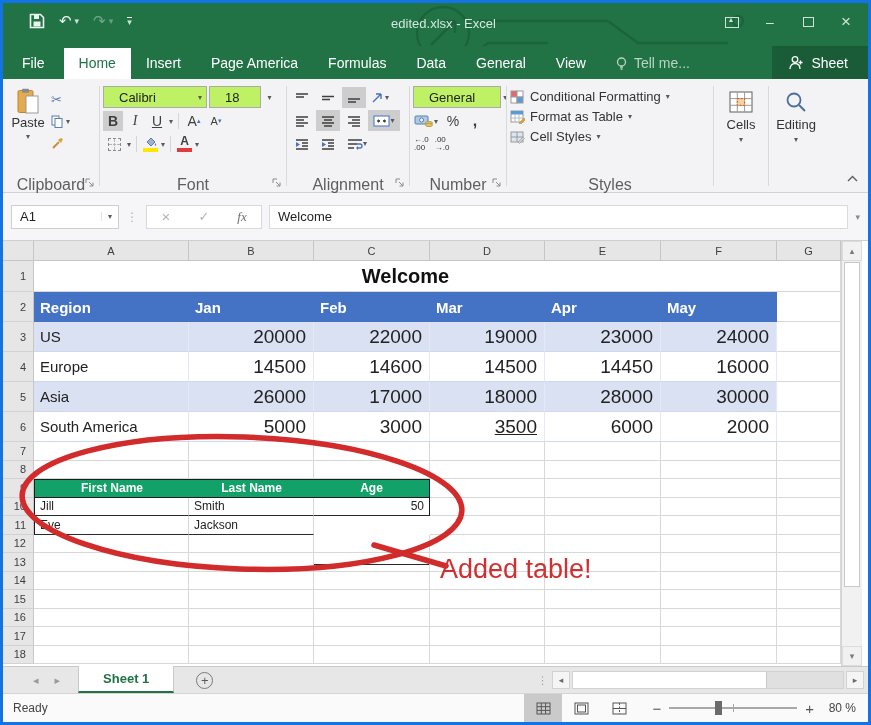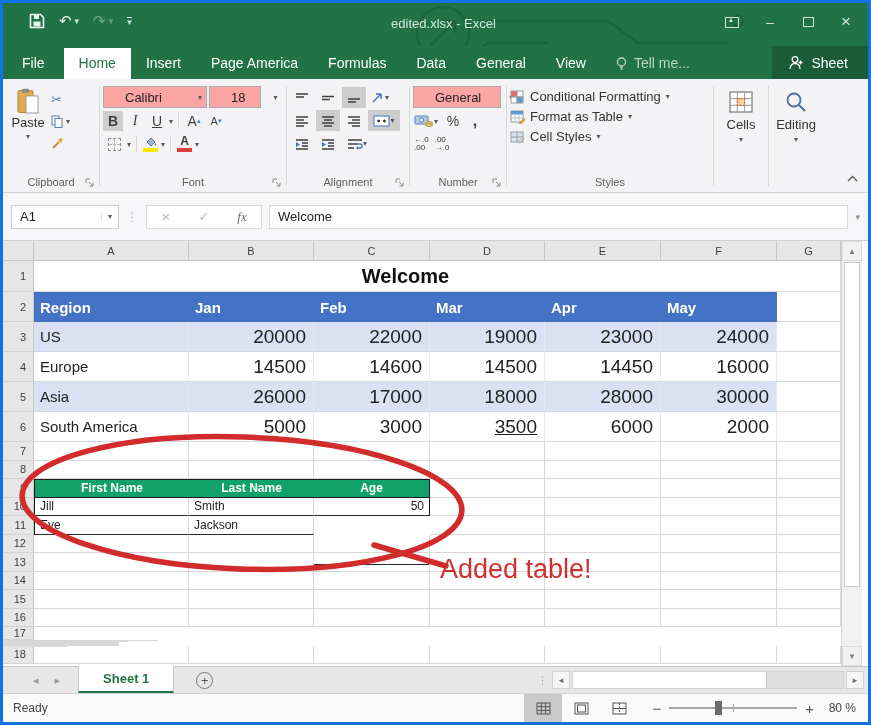--- a/index.html
+++ b/index.html
@@ -26,37 +26,37 @@
   .rtab.file { padding:7px 19px 8px; }
   .rtab.active { background:#fff; color:#217346; }
   .tellme { margin-left:14px; display:flex; align-items:center; gap:6px; padding-bottom:8px; color:#b9d4c4; font-size:14px; }
   .share { margin-left:auto; height:33px; background:#1a5c38; display:flex; align-items:center; gap:7px; padding:0 20px 0 16px; color:#fff; font-size:14px; }
 
   
   .ribbon { height:114px; background:#f3f3f5; border-bottom:1px solid #d2d2d2; display:flex; flex:none; padding-top:3px; position:relative; }
   .rgroup { display:flex; flex-direction:column; padding:2px 3px 0; }
   .vsep { width:1px; background:#dadada; margin:4px 0 6px; }
   .rgc { flex:1; display:flex; }
-  .rlabel { height:17px; font-size:11px; color:#5e5e5e; text-align:center; position:relative; padding-top:1px; }
+  .rlabel { height:17px; font-size:16px; color:#5e5e5e; text-align:center; position:relative; padding-top:1px; }
   .launcher { position:absolute; right:2px; top:3px; }
   .gbtn { display:flex; align-items:center; justify-content:center; border:1px solid transparent; color:#3f3f3f; }
   .gbtn.active { background:#cdcdcd; }
   .dd { font-size:8px; color:#5a5a5a; }
 
   
   .g-clipboard { width:96px; }
   .paste-btn { width:44px; display:flex; flex-direction:column; align-items:center; justify-content:flex-start; font-size:13px; color:#333; padding-top:4px; }
   .paste-btn .dd { margin-top:2px; }
   .clip-col { display:flex; flex-direction:column; gap:4px; padding-top:6px; }
   .clip-col .gbtn { height:18px; justify-content:flex-start; gap:3px; font-size:13px; }
 
   
   .g-font { width:186px; }
   .g-font .rgc { flex-direction:column; gap:3px; padding-top:2px; }
-  .combo { background:#fca5a5; border:1px solid #ababab; font-size:13px; color:#222; display:flex; align-items:center; height:22px; padding:0 4px 0 21px;gap:28px; }
+  .combo { background:#bef264; border:1px solid #ababab; font-size:13px; color:#222; display:flex; align-items:center; height:22px; padding:0 4px 0 15px;gap:28px; }
   .combo .dd { margin-left:auto; }
   .fontrow { display:flex; gap:2px; align-items:center; }
   .fmt { min-width:20px; height:20px; font-size:14px; }
   .fmt.b { font-weight:bold; }
   .fmt.i { font-style:italic; font-family:"Liberation Serif", serif; }
   .fmt.u { text-decoration:underline; }
   .tinysep { width:1px; height:16px; background:#d5d5d5; margin:0 3px; }
   .a-big { font-size:14px; } .a-small { font-size:11px; }
   .caret-u:after { content:"▴"; font-size:7px; vertical-align:top; color:#4472c4; }
   .caret-d:after { content:"▾"; font-size:7px; vertical-align:top; color:#4472c4; }
@@ -703,21 +703,21 @@
         <div class="grow" style="height: 18.5px;">
           <div class="cell rowhead" style="width: 31px;">16</div>
           <div class="cell cg" style="width: 155px;"></div>
           <div class="cell cg" style="width: 125px;"></div>
           <div class="cell cg" style="width: 116px;"></div>
           <div class="cell cg" style="width: 115px;"></div>
           <div class="cell cg" style="width: 116px;"></div>
           <div class="cell cg" style="width: 116px;"></div>
           <div class="cell cg" style="width: 64px;"></div>
         </div>
-        <div class="grow" style="height: 18.5px; flex-direction: column;">
+        <div class="grow" style="height: 18.5px;">
           <div class="cell rowhead" style="width: 31px;">17</div>
           <div class="cell cg" style="width: 155px;"></div>
           <div class="cell cg" style="width: 125px;"></div>
           <div class="cell cg" style="width: 116px;"></div>
           <div class="cell cg" style="width: 115px;"></div>
           <div class="cell cg" style="width: 116px;"></div>
           <div class="cell cg" style="width: 116px;"></div>
           <div class="cell cg" style="width: 64px;"></div>
         </div>
         <div class="grow" style="height: 18.5px;">

